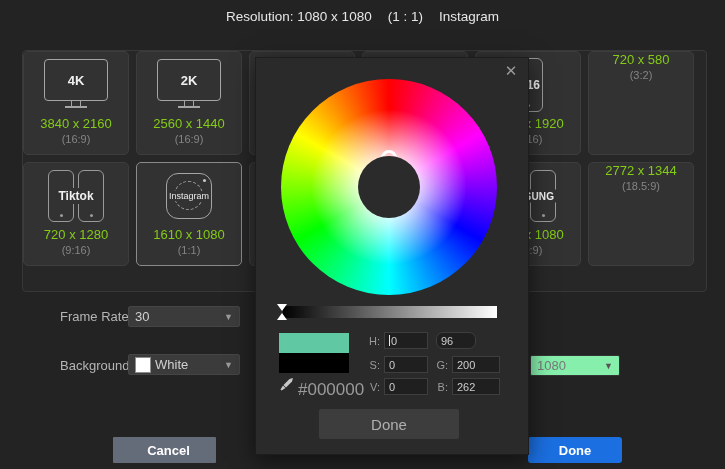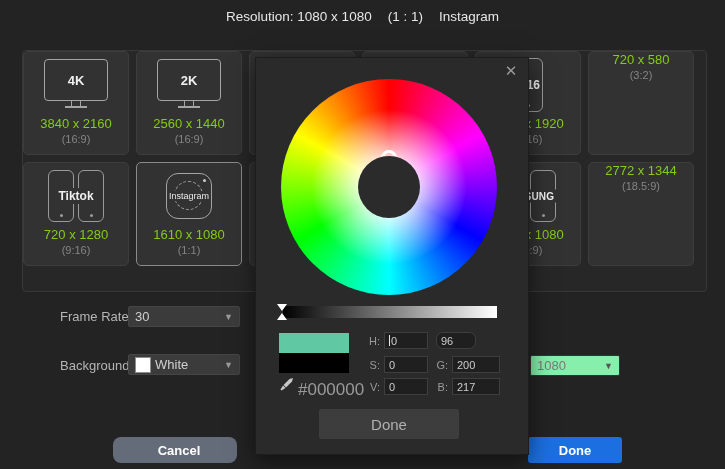--- a/index.html
+++ b/index.html
@@ -59,21 +59,21 @@
   .dropdown{position:absolute;height:21px;background:#3b3b3b;border:1px solid #454545;border-radius:2px;
             display:flex;align-items:center;padding:0 6px;font-size:13px;color:#d0d0d0;}
   .dropdown .arrow{margin-left:auto;font-size:9px;color:#9a9a9a;}
   .dropdown.dim{background:#86efac;border-color:#343434;color:#787878;}
   .dropdown.dim .arrow{color:#565656;}
   .bgSwatch{width:16px;height:16px;background:#fff;border:1px solid #8d8d8d;margin-right:4px;}
 
   
   .btn{position:absolute;display:flex;align-items:center;justify-content:center;font-weight:bold;
        font-size:13px;color:#fff;cursor:default;}
-  .btnCancel{left:113px;top:437px;width:124px;height:26px;background:#656c79;border-radius:8px;padding-left:8px;}
+  .btnCancel{left:113px;top:437px;width:103px;height:26px;background:#656c79;border-radius:1px;padding-left:8px;}
   .btnDone{left:528px;top:437px;width:94px;height:26px;background:#1b6fe0;border-radius:3px;}
 
   
   .picker{position:absolute;left:255px;top:57px;width:274px;height:398px;background:#2a2a2a;
           border:1px solid #1d1d1d;box-shadow:0 6px 22px rgba(0,0,0,0.55);}
   .close{position:absolute;right:8px;top:4px;font-size:15px;color:#9a9a9a;width:18px;height:18px;
          display:flex;align-items:center;justify-content:center;}
   .wheel{position:absolute;left:25px;top:21px;width:216px;height:216px;border-radius:50%;
          background:
            radial-gradient(closest-side,rgba(255,255,255,1) 10%,rgba(255,255,255,0.85) 26%,rgba(255,255,255,0) 72%),
@@ -276,19 +276,19 @@
     <div class="fieldLabel" style="left:176px;top:277px;">R:</div>
     <div class="fieldInput" style="left:180px;top:274px;width:40px;border-radius:7px;">
       <span>96</span>
     </div>
     <div class="fieldLabel" style="left:176px;top:301px;">G:</div>
     <div class="fieldInput" style="left:196px;top:298px;width:48px;">
       <span>200</span>
     </div>
     <div class="fieldLabel" style="left:176px;top:323px;">B:</div>
     <div class="fieldInput" style="left:196px;top:320px;width:48px;">
-      <span>217</span>
+      <span>262</span>
     </div>
 
     <div class="pickerDone">Done</div>
   </div>
 
 </div>
 
 </body></html>

